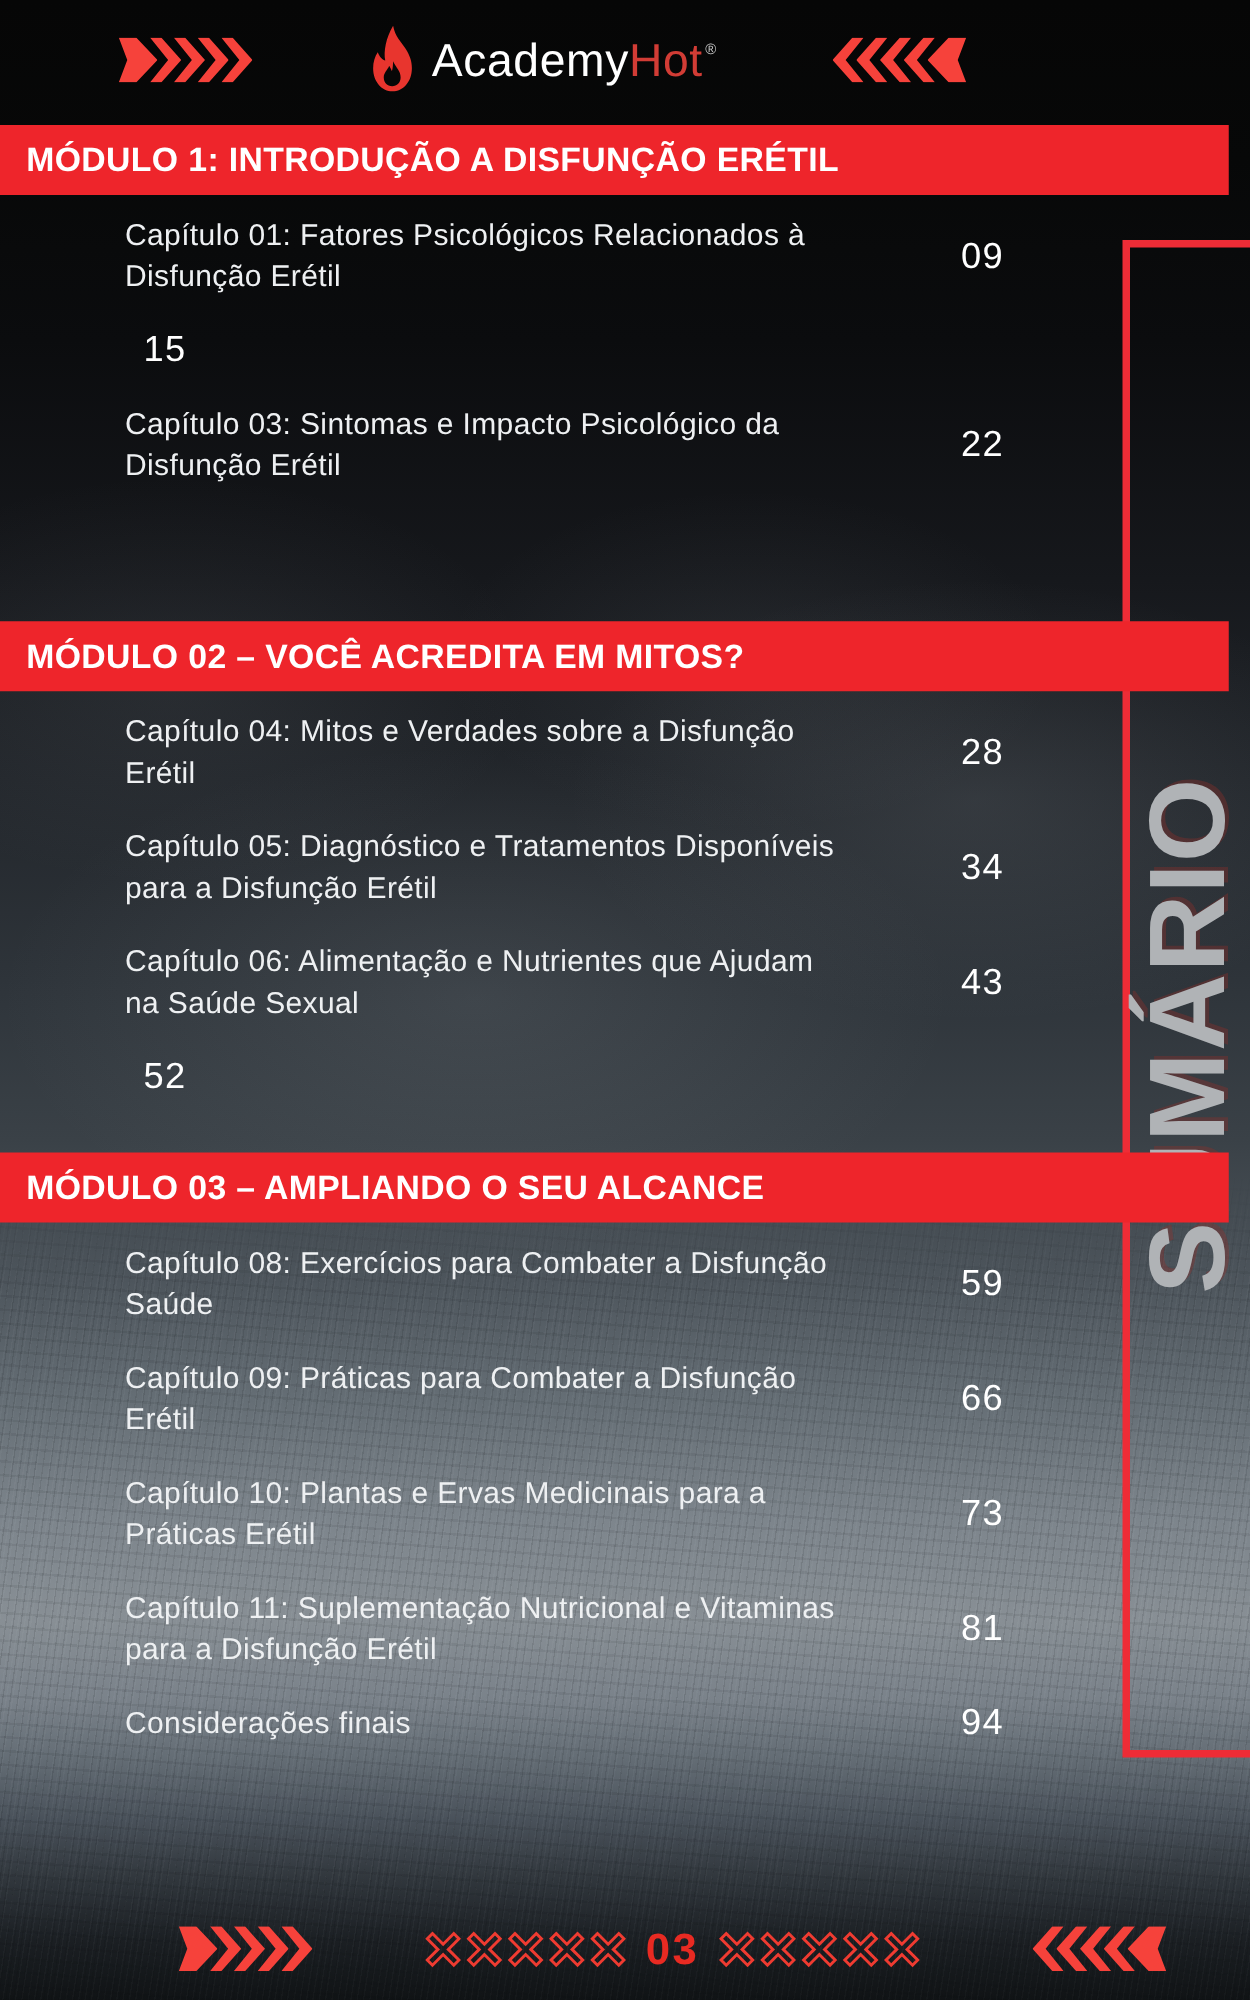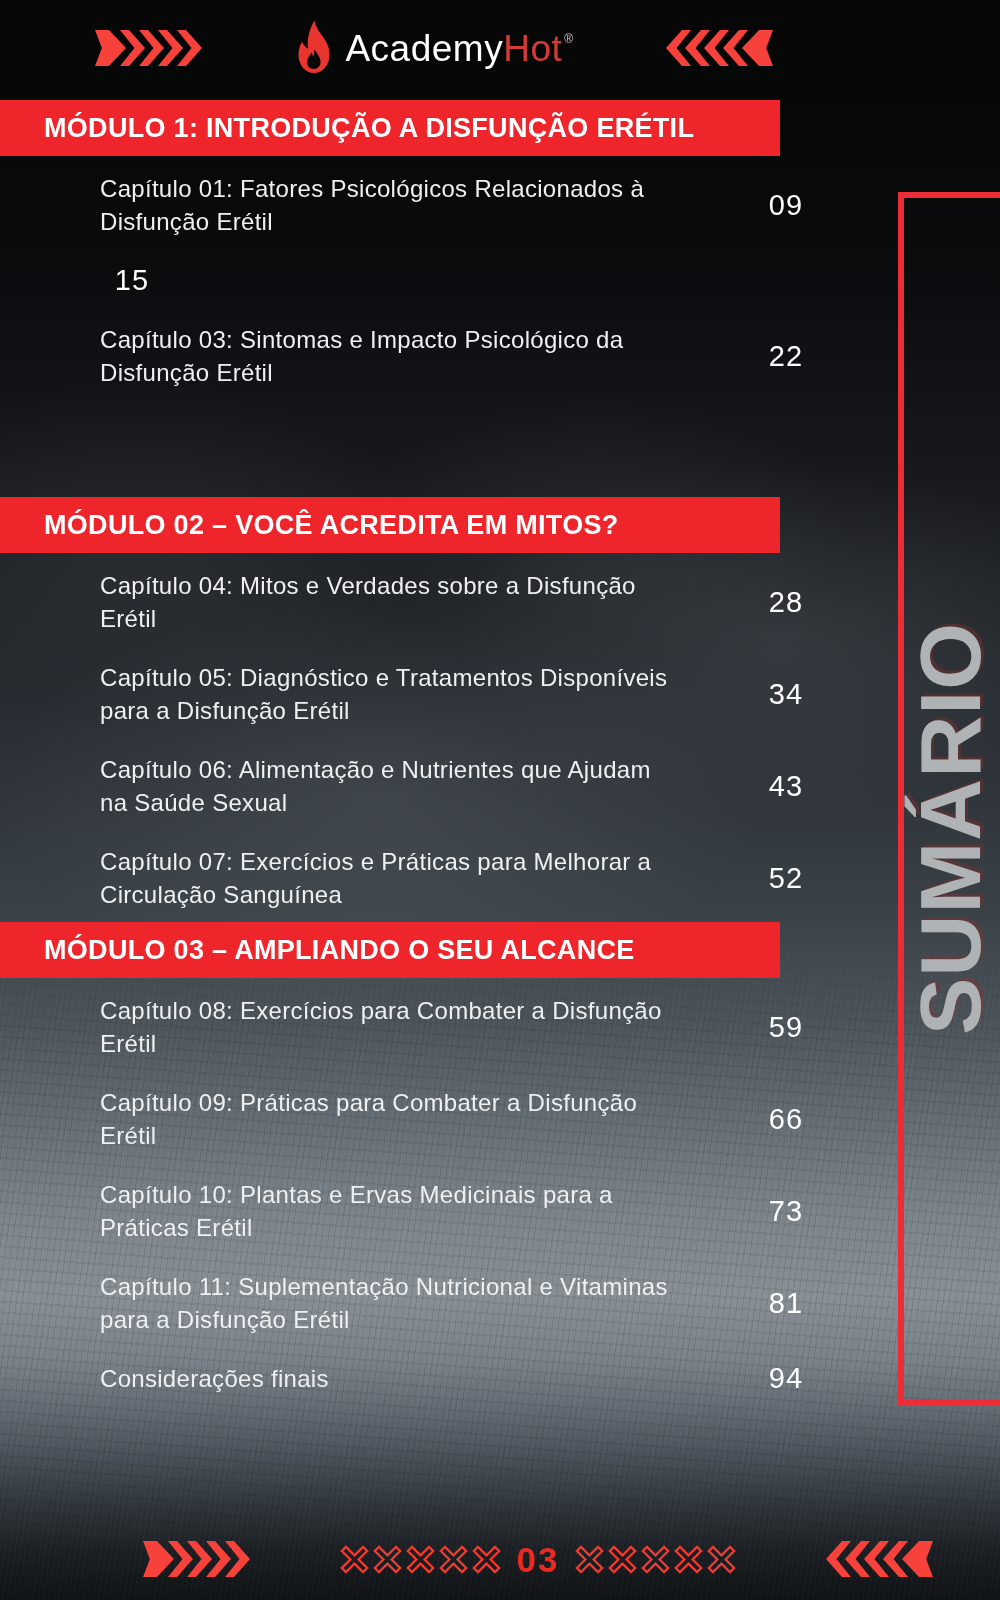--- a/index.html
+++ b/index.html
@@ -34,22 +34,22 @@
   .chev.first{width:31px;margin-left:0;clip-path:polygon(0 0,45% 0,100% 50%,45% 100%,0 100%,22% 50%);}
   .chev-group.mirror{transform:scaleX(-1);}
   .header .chev-group.left{margin-left:95px;}
   .header .chev-group.mirror{margin-right:115px;}
   .logo{flex:1;display:flex;align-items:center;justify-content:center;gap:11px;}
   .logo-text{font-size:37px;letter-spacing:.5px;color:#fff;font-weight:400;line-height:1;}
   .logo-text .hot{color:#d23c35;}
   .logo-text .reg{font-size:12px;color:#c8c8c8;vertical-align:18px;margin-left:2px;}
   
   .module{position:absolute;left:0;width:1000px;}
-  .banner{width:780px;height:56px;background:#ee252b;display:flex;align-items:center;
-          box-sizing:border-box;padding-left:44px;}
+  .banner{width:983px;height:56px;background:#ee252b;display:flex;align-items:center;
+          box-sizing:border-box;padding-left:21px;}
   .banner-text{color:#fff;font-weight:bold;font-size:27px;letter-spacing:.3px;}
   .rows{padding:16px 0 0 100px;width:718px;box-sizing:content-box;}
   .row{display:flex;justify-content:space-between;margin-bottom:26px;}
   .row-title{max-width:630px;font-size:24px;line-height:33px;letter-spacing:.3px;
              color:#eef0f2;white-space:pre-line;}
   .row-page{width:64px;text-align:center;align-self:center;font-size:29px;color:#fff;letter-spacing:1px;}
   
   .frame{position:absolute;left:898px;top:192px;width:150px;height:1214px;
          border:6px solid #ee2c36;box-sizing:border-box;}
   .sumario-wrap{position:absolute;left:896px;top:608px;width:110px;height:440px;
@@ -142,35 +142,33 @@
     <div class="row-page">34</div>
   </div>
 
   <div class="row">
     <div class="row-title">Capítulo 06: Alimentação e Nutrientes que Ajudam
 na Saúde Sexual</div>
     <div class="row-page">43</div>
   </div>
 
   <div class="row">
-    <div class="row-title">Capítulo 07: Exercícios e Práticas para Melhorar a
-Circulação Sanguínea</div>
     <div class="row-page">52</div>
   </div>
 </div>
   </section>
 
   <section class="module" style="top: 922px;">
     <div class="banner">
       <span class="banner-text">MÓDULO 03 – AMPLIANDO O SEU ALCANCE</span>
     </div>
     <div class="rows">
   <div class="row">
     <div class="row-title">Capítulo 08: Exercícios para Combater a Disfunção
-Erétil</div>
+Saúde</div>
     <div class="row-page">59</div>
   </div>
 
   <div class="row">
     <div class="row-title">Capítulo 09: Práticas para Combater a Disfunção
 Erétil</div>
     <div class="row-page">66</div>
   </div>
 
   <div class="row">

